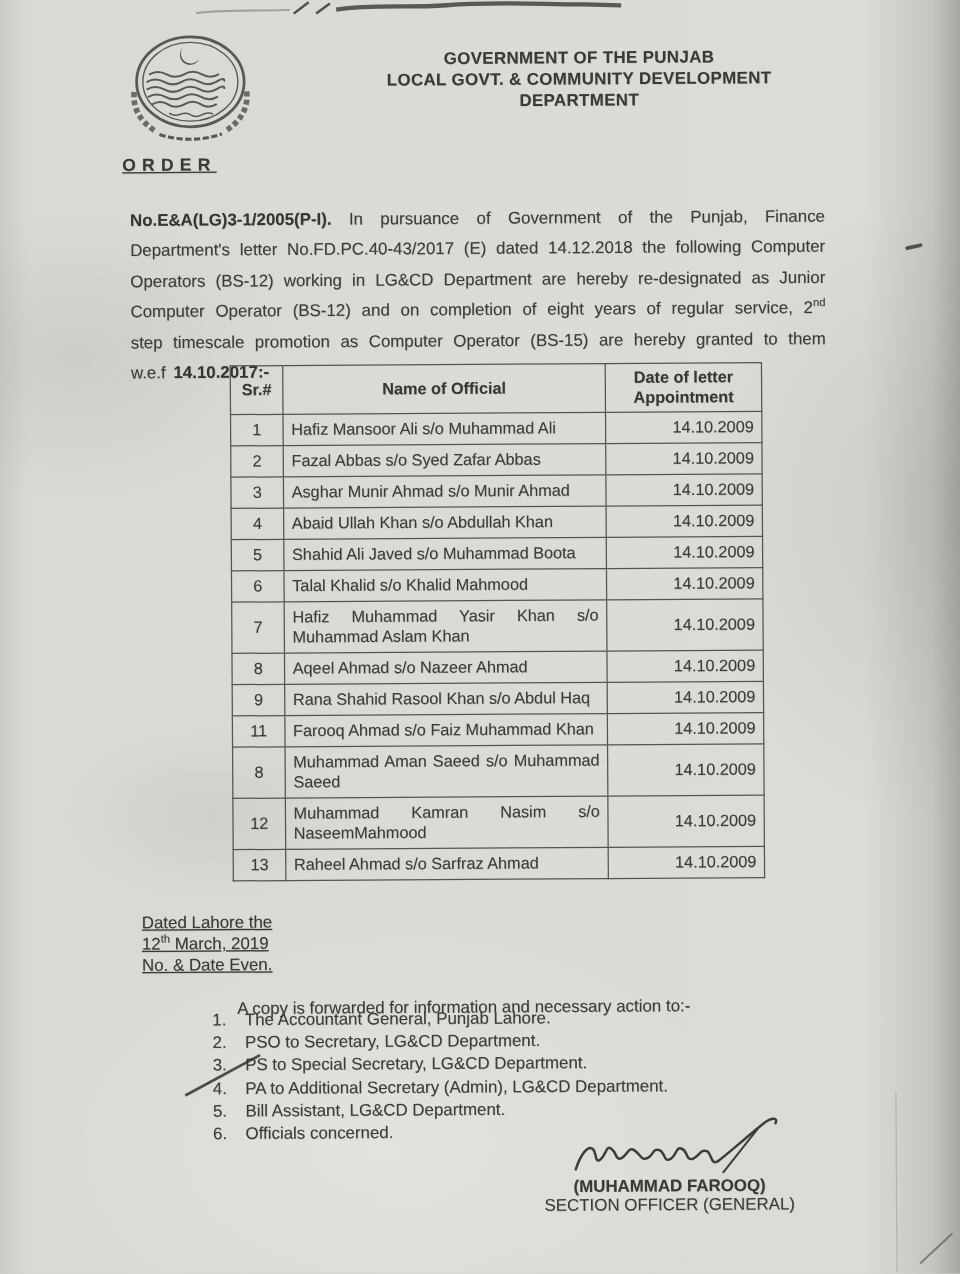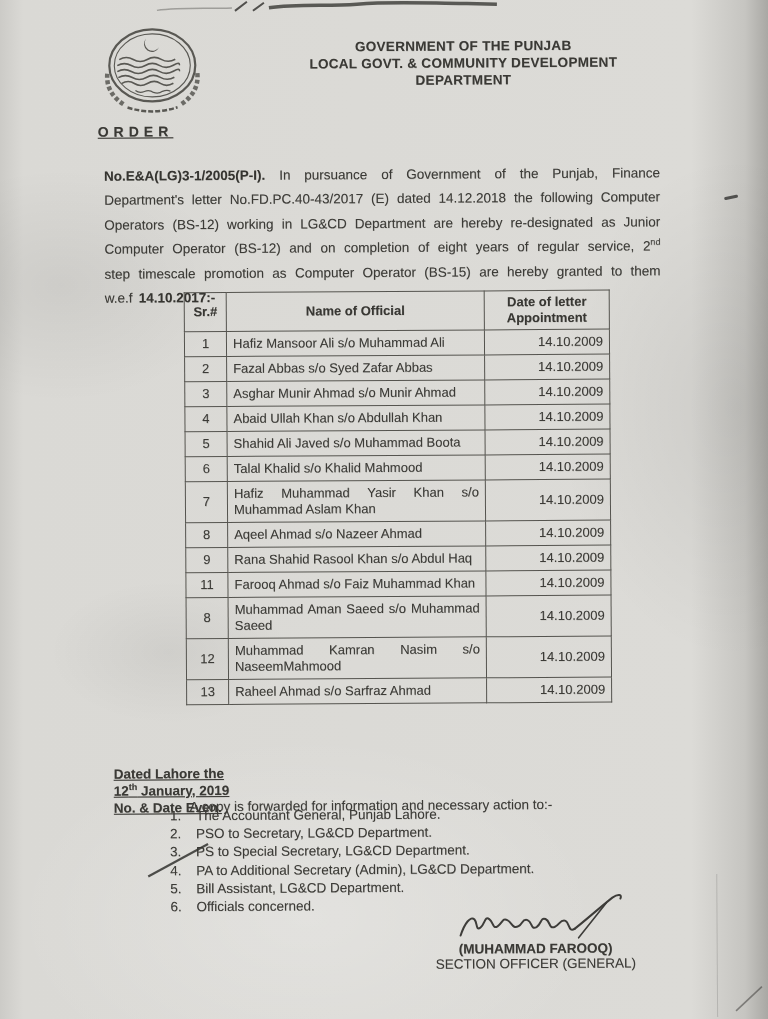--- a/index.html
+++ b/index.html
@@ -64,22 +64,22 @@
   .c-name{text-align:justify;}
   .c-date{text-align:right;}
   
   .secretary{
     position:absolute;left:424px;top:691px;width:200px;
     text-align:center;font-weight:bold;font-size:13.5px;line-height:16.5px;
     color:#3a3935;
   }
   
   .dated{
-    position:absolute;left:112px;top:764px;
-    font-weight:bold;font-size:13.5px;line-height:17px;
+    position:absolute;left:112px;top:728px;
+    font-weight:normal;font-size:13.5px;line-height:17px;
     color:#3a3935;
   }
   .dated div{text-decoration:underline;}
   
   .forward-intro{
     position:absolute;left:188px;top:784px;
     font-size:13.5px;color:#3c3b37;
   }
   .dist-list{
     position:absolute;left:168px;top:806px;margin:0;padding:0;
@@ -243,21 +243,21 @@
     <td class="c-date">14.10.2009</td>
   </tr>
 </tbody>
     </table>
 
     <div class="secretary">
     </div>
 
     <div class="dated">
       <div>Dated Lahore the</div>
-      <div><span>12</span><sup>th</sup><span> January, 2019</span></div>
+      <div><span>12</span><sup>th</sup><span> March, 2019</span></div>
       <div>No. &amp; Date Even.</div>
     </div>
 
     <p class="forward-intro">A copy is forwarded for information and necessary action to:-</p>
 
     <ol class="dist-list">
   <li class="dist-item">
     <span class="dist-num">1.</span>
     <span class="dist-text">The Accountant General, Punjab Lahore.</span>
   </li>

